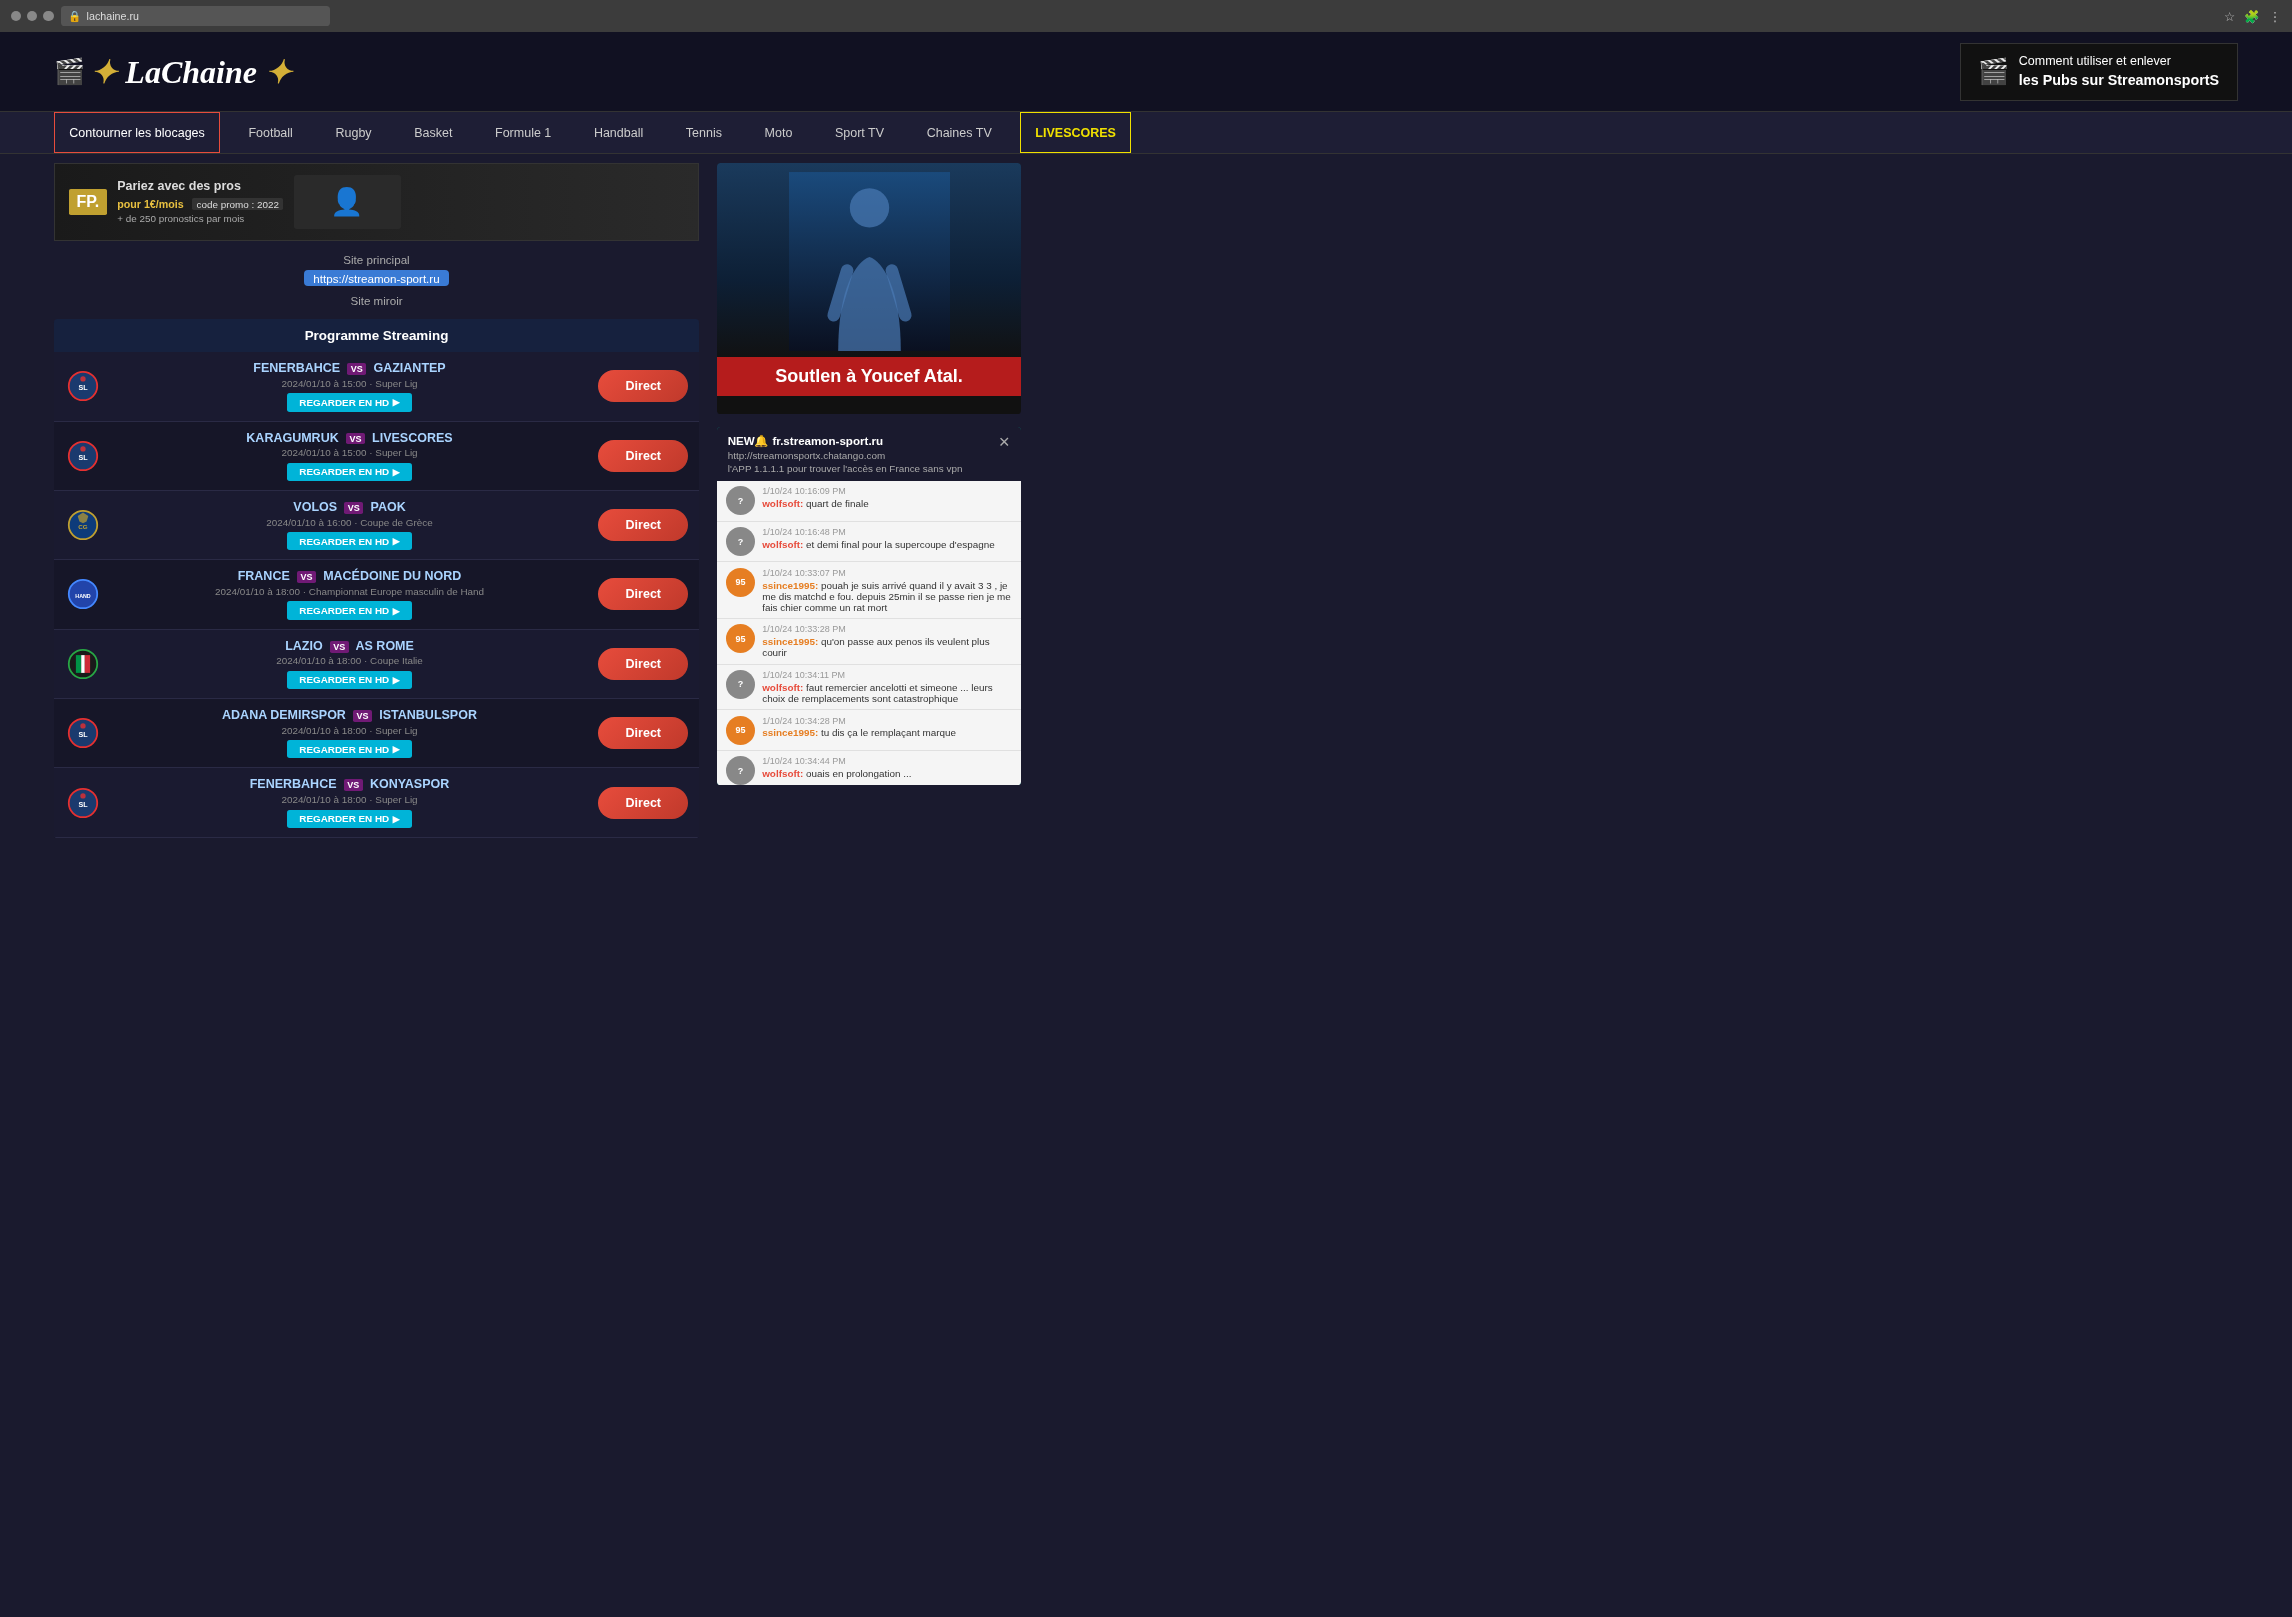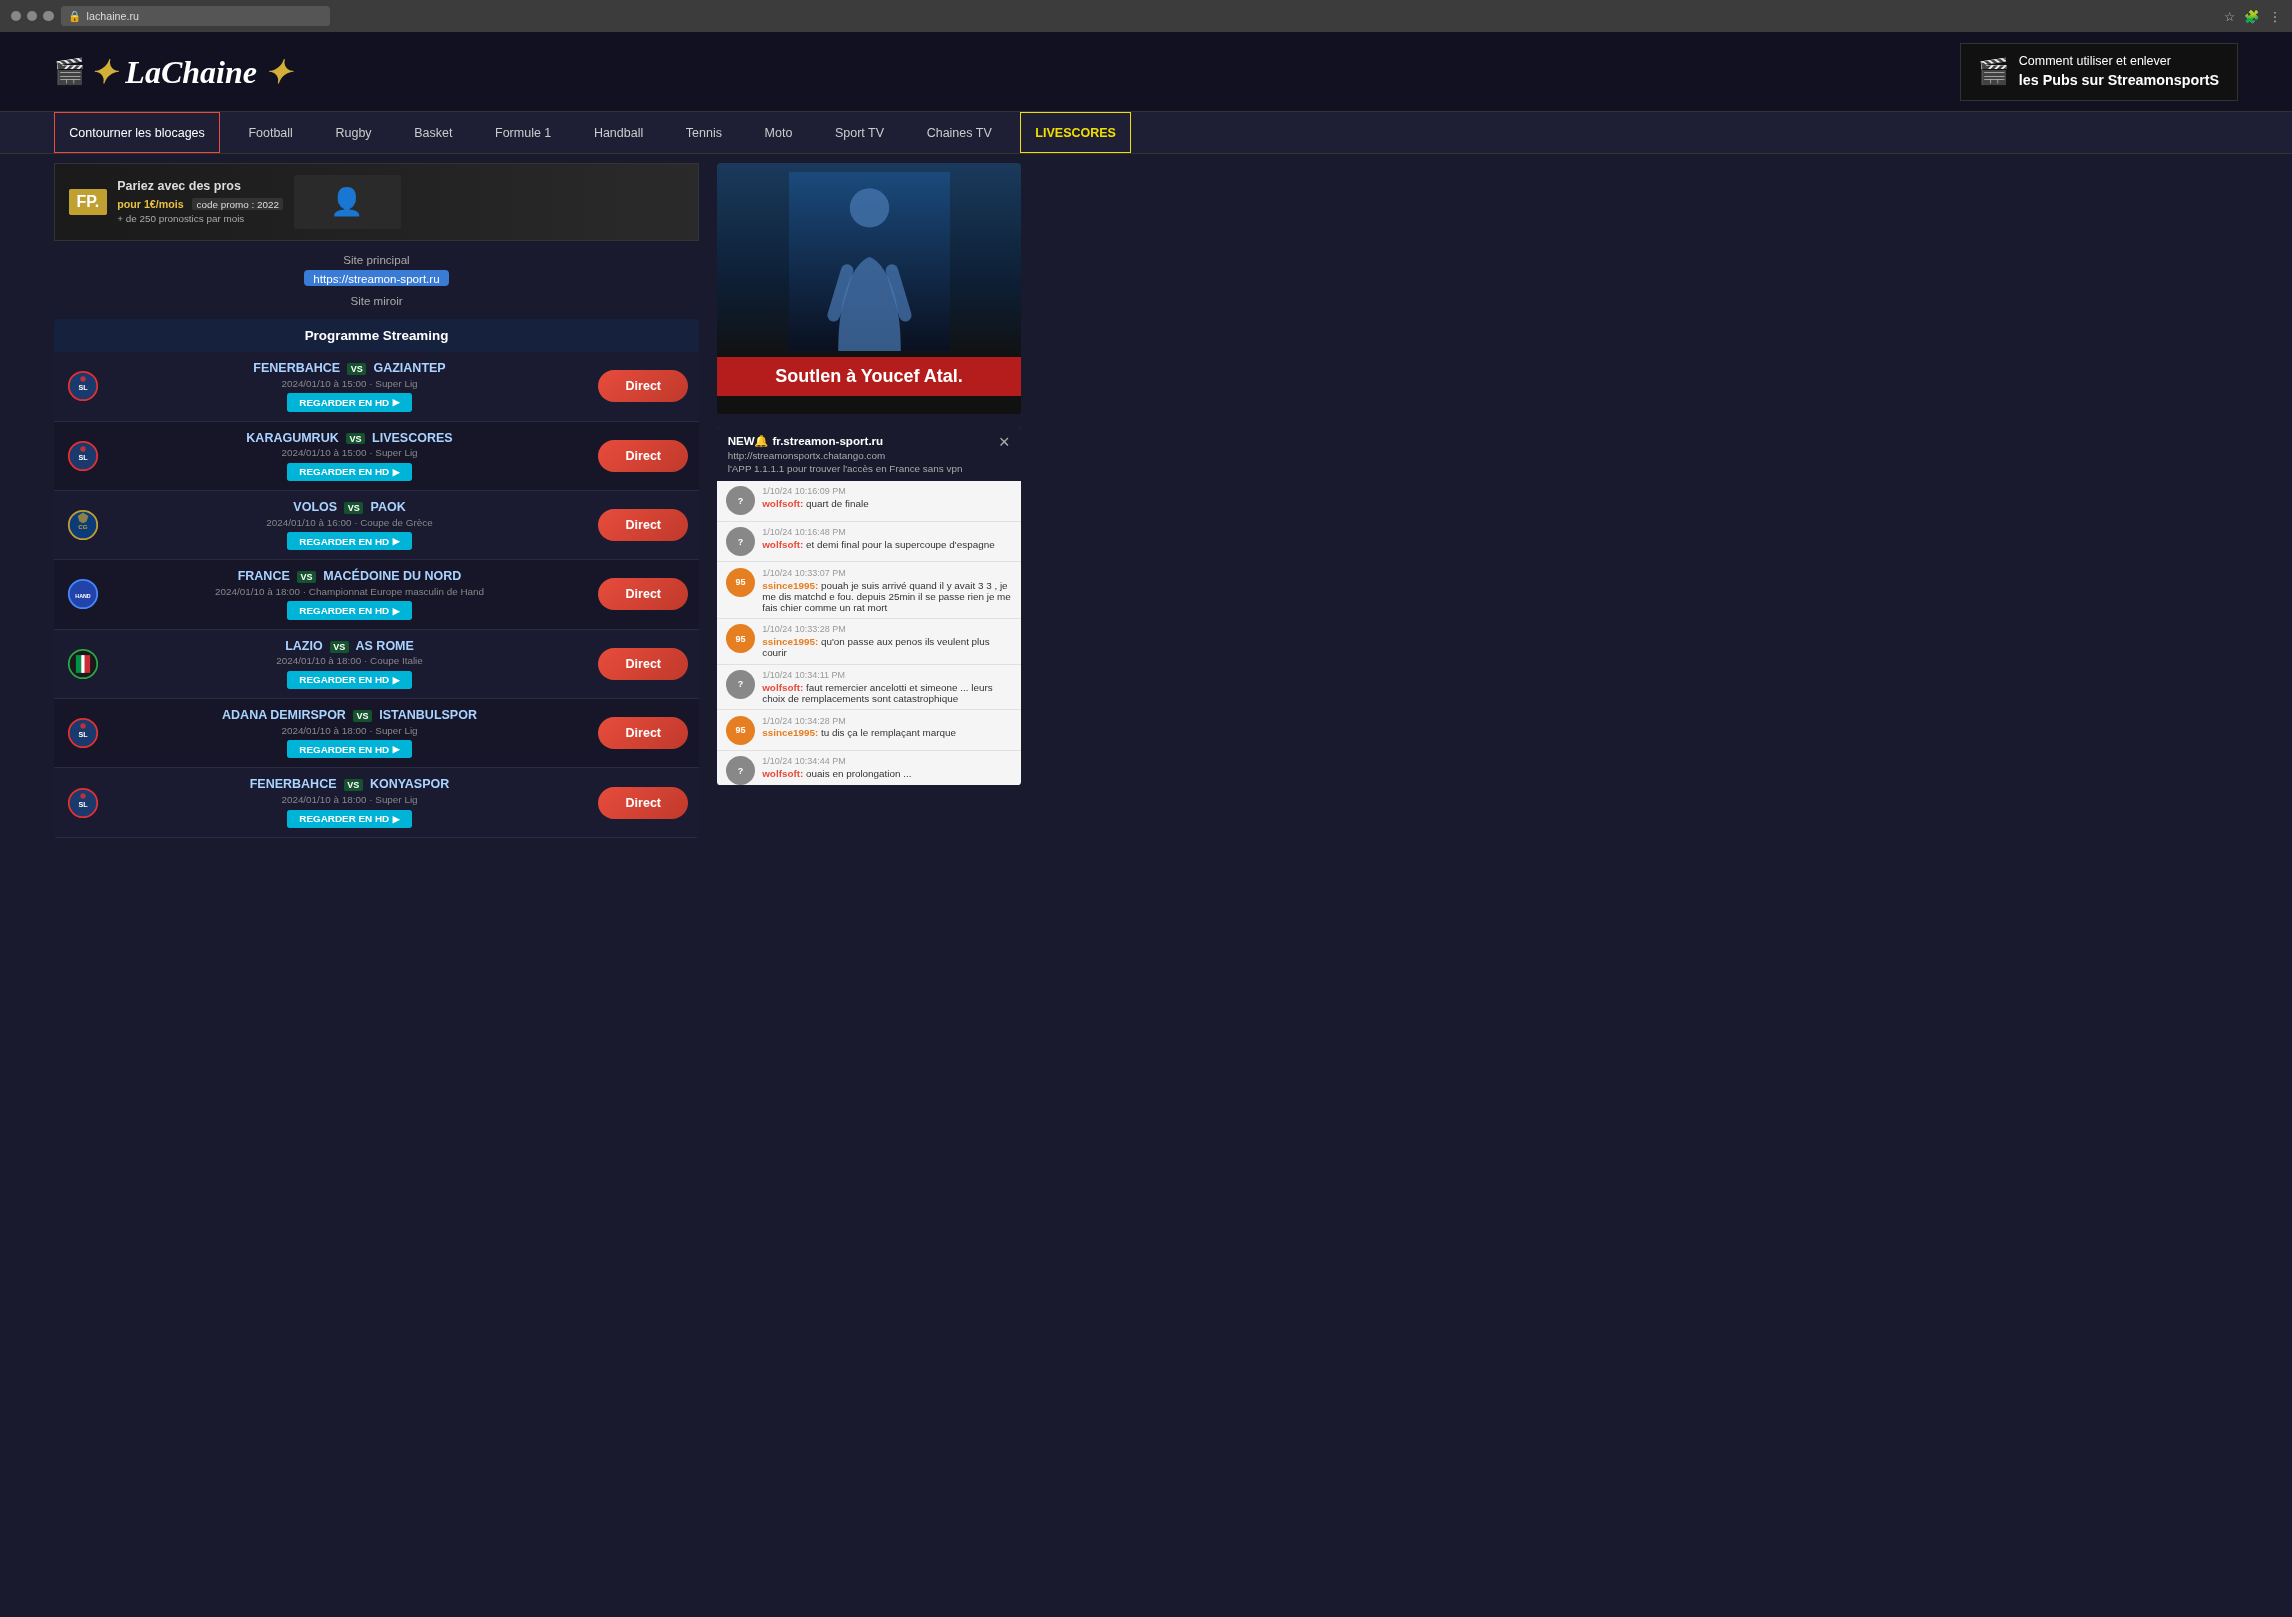--- a/index.html
+++ b/index.html
@@ -257,21 +257,21 @@
       flex: 1;
       text-align: center;
     }
     .match-teams {
       font-size: 12.5px;
       font-weight: bold;
       color: #aad4ff;
       margin-bottom: 2.7px;
     }
     .match-teams .vs-badge {
-      background: #14532d;
+      background: #701a75;
       color: #fff;
       font-size: 9px;
       padding: 0.9px 3.6px;
       border-radius: 1.8px;
       margin: 0 3.6px;
     }
     .match-meta {
       font-size: 9.9px;
       color: #888;
       margin-bottom: 4.5px;

